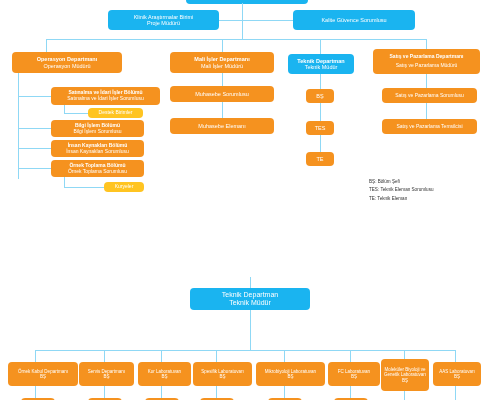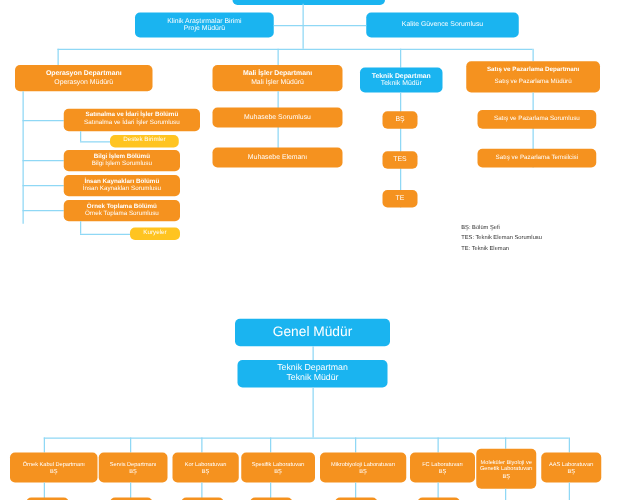--- a/index.html
+++ b/index.html
@@ -182,23 +182,20 @@
   <div class="node orange" style="left:382px; top:119px; width:95px; height:15px;">
     <span class="t-reg fs5">Satış ve Pazarlama Temsilcisi</span>
   </div>
 
   <div class="legend">
     <div>BŞ: Bölüm Şefi</div>
     <div>TES: Teknik Eleman Sorumlusu</div>
     <div>TE: Teknik Eleman</div>
   </div>
 
-  <div class="node blue" style="left:188px; top:255px; width:124px; height:22px;">
-    <span class="t-reg fs11">Genel Müdür</span>
-  </div>
 
   <div class="line v" style="left:250px; top:277px; height:11px;"></div>
 
   <div class="node blue" style="left:190px; top:288px; width:120px; height:22px;">
     <span class="t-reg fs7">Teknik Departman</span>
     <span class="t-reg fs7">Teknik Müdür</span>
   </div>
 
   <div class="line v" style="left:250px; top:310px; height:40px;"></div>
 

